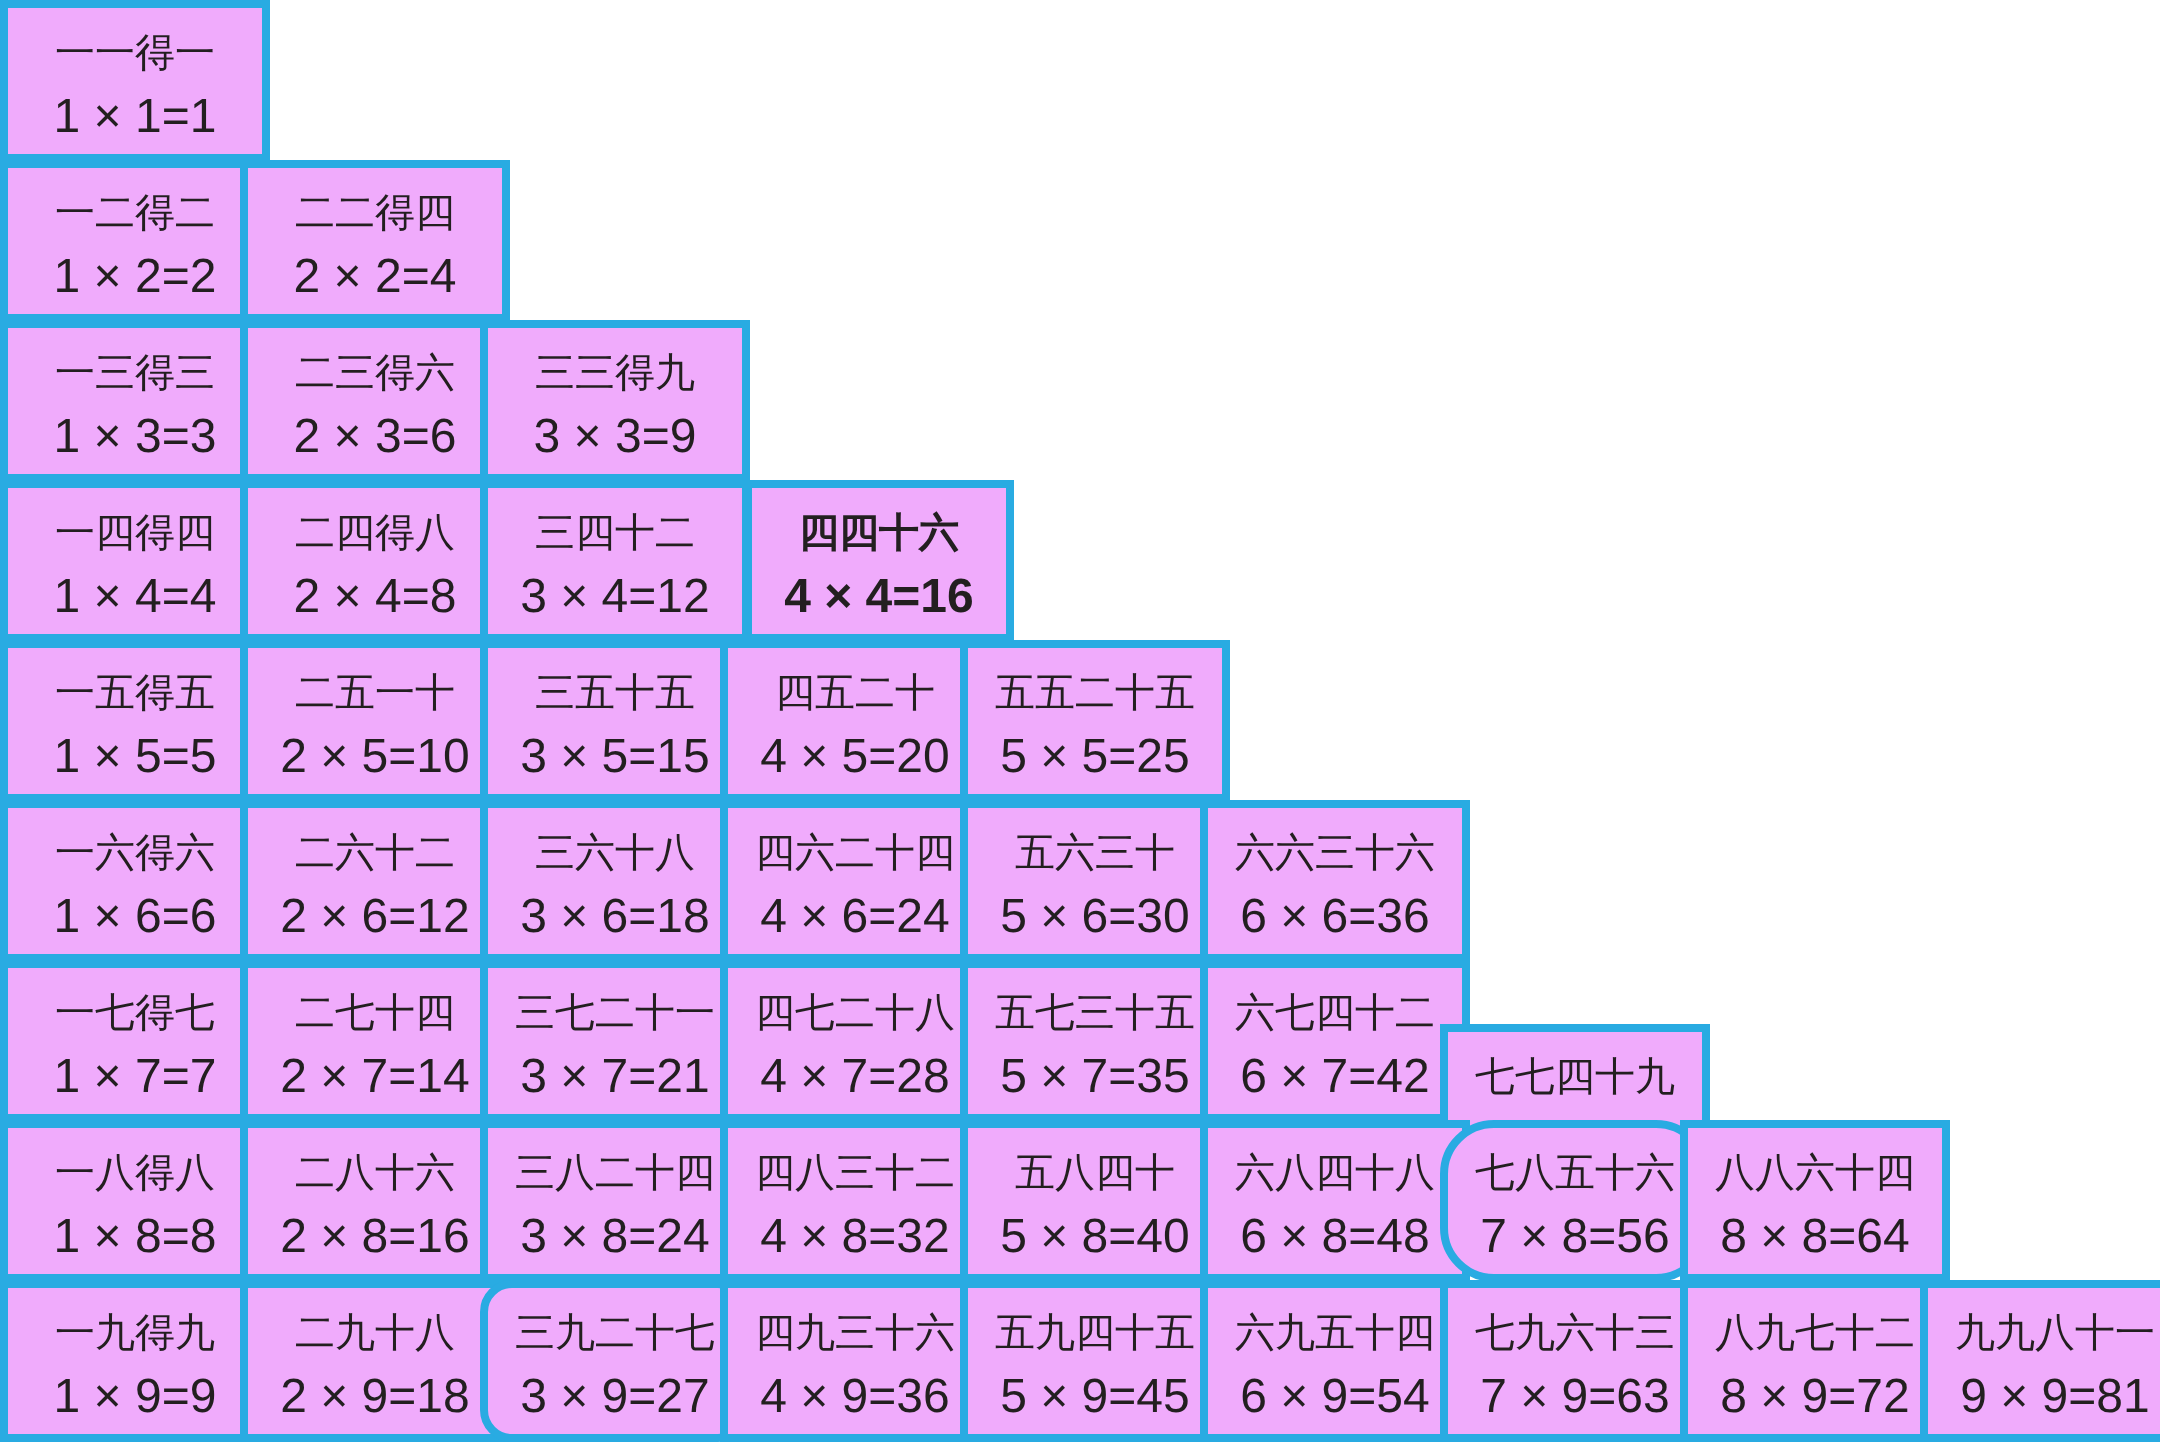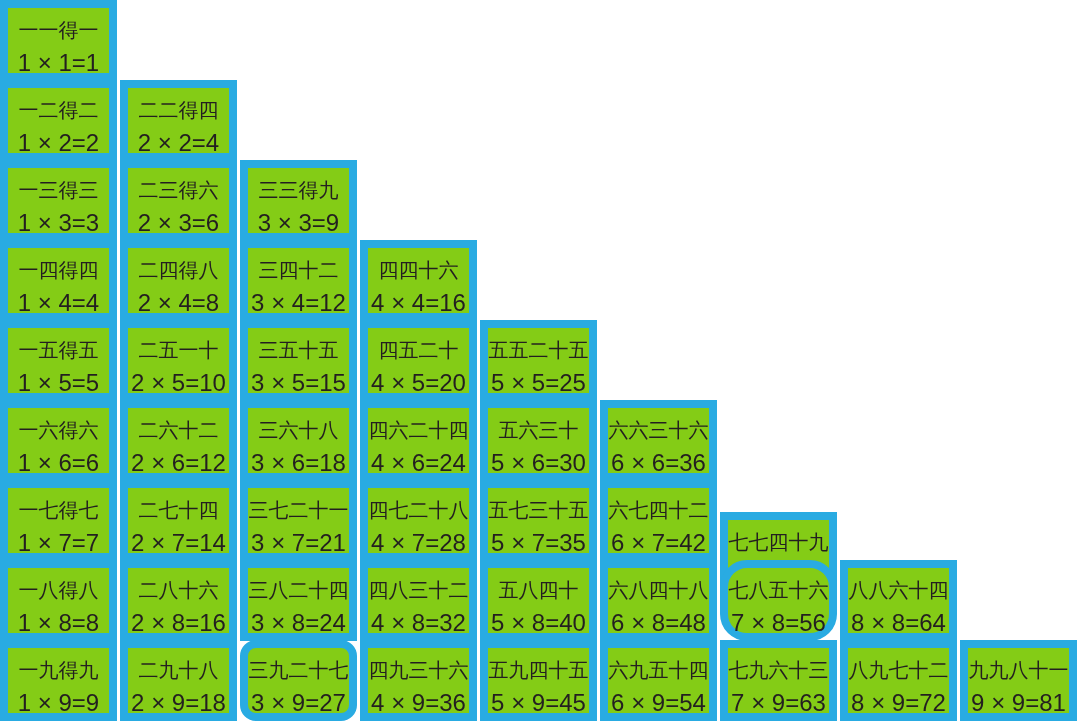--- a/index.html
+++ b/index.html
@@ -16,24 +16,24 @@
       color: #231f20;
     }
     #table {
       position: absolute;
       left: 0;
       top: 0;
     }
     .cell {
       position: absolute;
       box-sizing: border-box;
-      width: 117px;
+      width: 135px;
       height: 81px;
-      border: 8px solid #fca5a5;
-      background: #84cc16;
+      border: 4px solid #fca5a5;
+      background: #f0abfc;
       text-align: center;
     }
     .rhyme {
       position: absolute;
       left: 0;
       right: 0;
       top: 10px;
       font-size: 20px;
       line-height: 24px;
       letter-spacing: 0px;
@@ -83,21 +83,21 @@
       <div class="eq">1 × 4=4</div>
     </div>
     <div class="cell" style="left: 120px; top: 240px; border-color: rgb(41, 171, 226);">
       <div class="rhyme">二四得八</div>
       <div class="eq">2 × 4=8</div>
     </div>
     <div class="cell" style="left: 240px; top: 240px; border-color: rgb(41, 171, 226);">
       <div class="rhyme">三四十二</div>
       <div class="eq">3 × 4=12</div>
     </div>
-    <div class="cell" style="left: 360px; top: 240px; border-color: rgb(41, 171, 226);">
+    <div class="cell" style="left: 372px; top: 240px; border-color: rgb(41, 171, 226); font-weight: bold;">
       <div class="rhyme">四四十六</div>
       <div class="eq">4 × 4=16</div>
     </div>
     <div class="cell" style="left: 0px; top: 320px; border-color: rgb(41, 171, 226);">
       <div class="rhyme">一五得五</div>
       <div class="eq">1 × 5=5</div>
     </div>
     <div class="cell" style="left: 120px; top: 320px; border-color: rgb(41, 171, 226);">
       <div class="rhyme">二五一十</div>
       <div class="eq">2 × 5=10</div>

